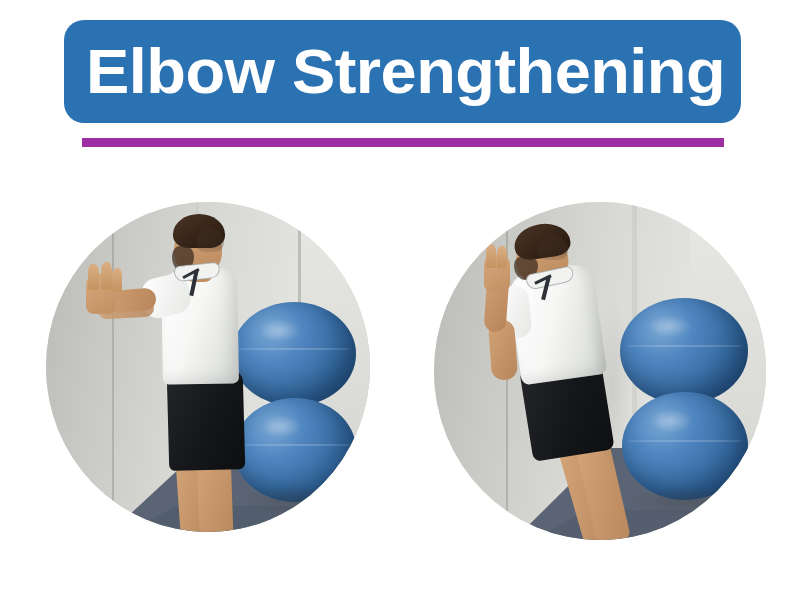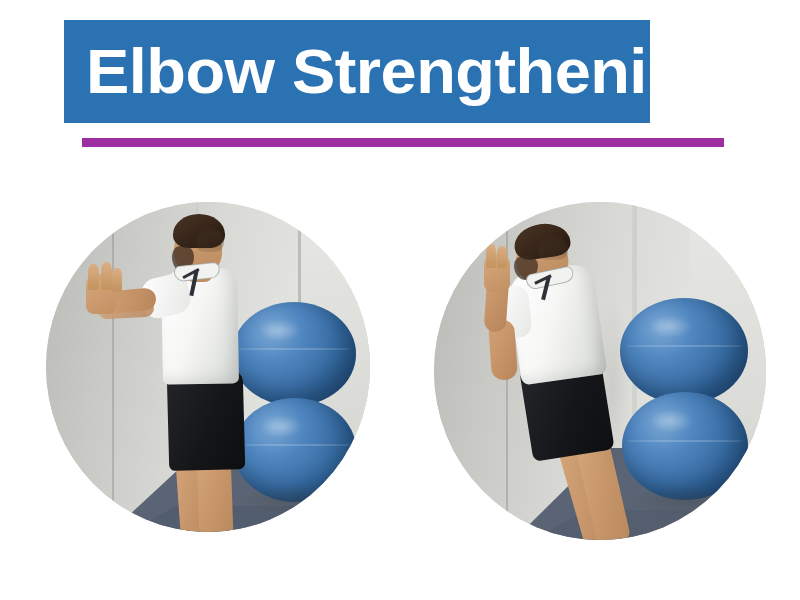--- a/index.html
+++ b/index.html
@@ -22,28 +22,29 @@
     width: 800px;
     height: 600px;
     background: #ffffff;
   }
 
   
   .title-banner {
     position: absolute;
     left: 64px;
     top: 20px;
-    width: 586px;
+    width: 677px;
     height: 103px;
     background: #2B72B3;
     box-sizing: border-box;
     display: flex;
     align-items: center;
     justify-content: flex-start;
     padding-left: 22px;
+    border-radius: 20px;
   }
   .title-text {
     color: #ffffff;
     font-family: "Liberation Sans", sans-serif;
     font-weight: bold;
     font-size: 63px;
     line-height: 1;
     letter-spacing: -0.5px;
     white-space: nowrap;
     transform: scaleX(1.03);

